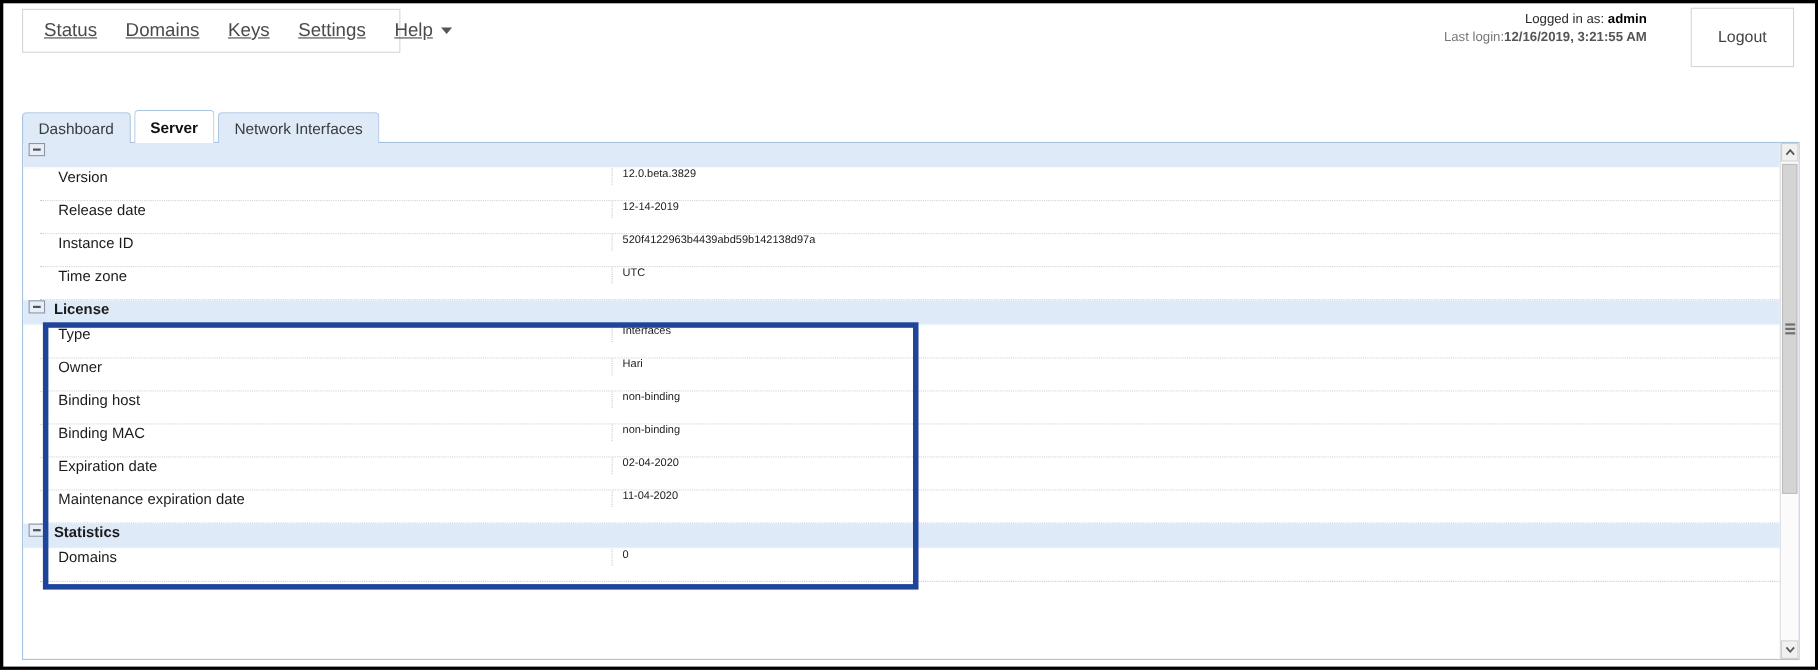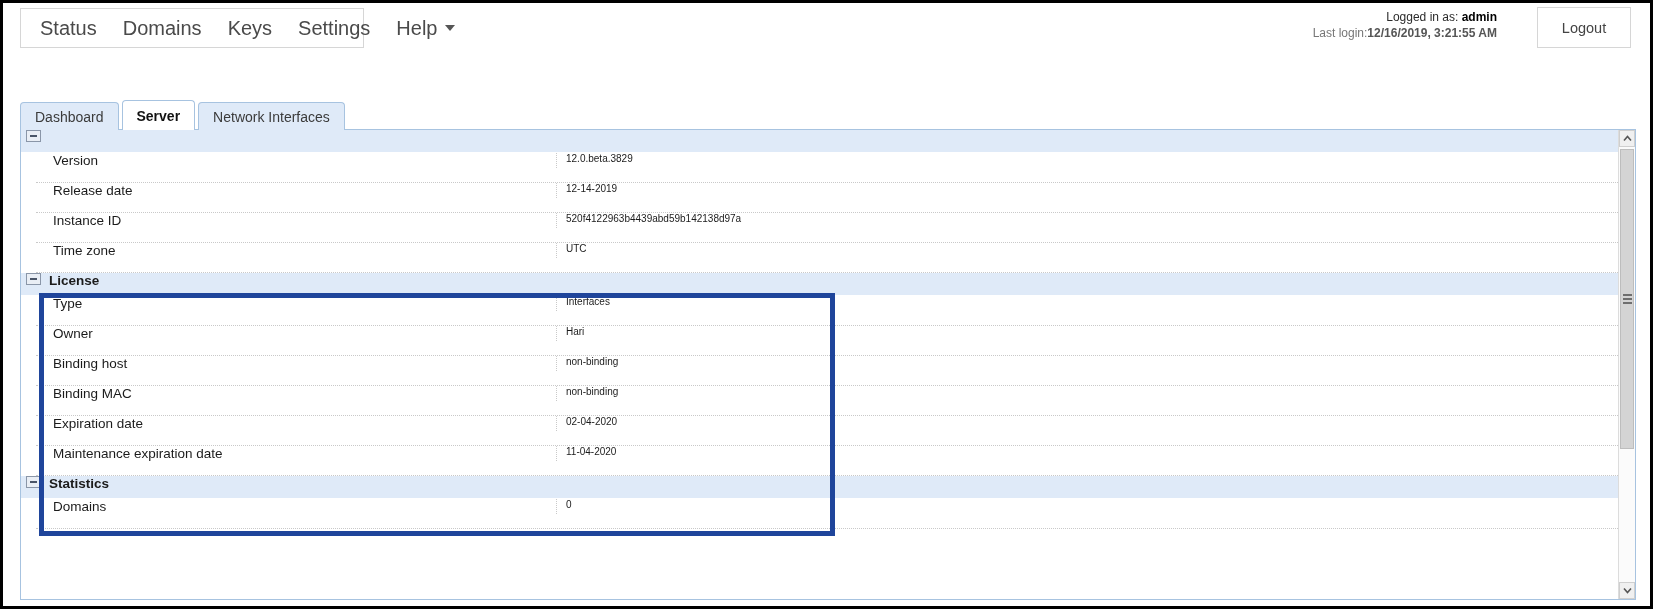--- a/index.html
+++ b/index.html
@@ -23,28 +23,29 @@
     position: absolute;
     left: 17px; top: 5px;
     width: 344px; height: 40px;
     background: #ffffff;
     border: 1px solid #d6d6d6;
     display: flex;
     align-items: center;
     padding: 0 6px;
   }
   .menu-item {
-    font-size: 20px;
+    font-size: 17px;
     color: #4a4a4a;
     padding: 6px 13px;
     white-space: nowrap;
     cursor: pointer;
     display: flex;
     align-items: center;
     gap: 7px;
+    text-decoration: underline;
   }
   .caret-down {
     width: 0; height: 0;
     border-left: 5px solid transparent;
     border-right: 5px solid transparent;
     border-top: 6px solid #555;
     display: inline-block;
   }
 
   
@@ -56,21 +57,21 @@
     line-height: 1.35;
   }
   .login-line1 { font-size: 12px; color: #2b2b2b; white-space: nowrap; }
   .login-line1 b { font-weight: bold; color: #000; }
   .login-line2 { font-size: 12px; color: #777; white-space: nowrap; text-align: right; }
   .login-line2 b { font-weight: bold; color: #555; }
 
   .logout-btn {
     position: absolute;
     right: 19px; top: 4px;
-    width: 94px; height: 41px;
+    width: 94px; height: 54px;
     background: #ffffff;
     border: 1px solid #d6d6d6;
     font-size: 14.5px;
     color: #444;
     display: flex;
     align-items: center;
     justify-content: center;
     cursor: pointer;
   }
 

